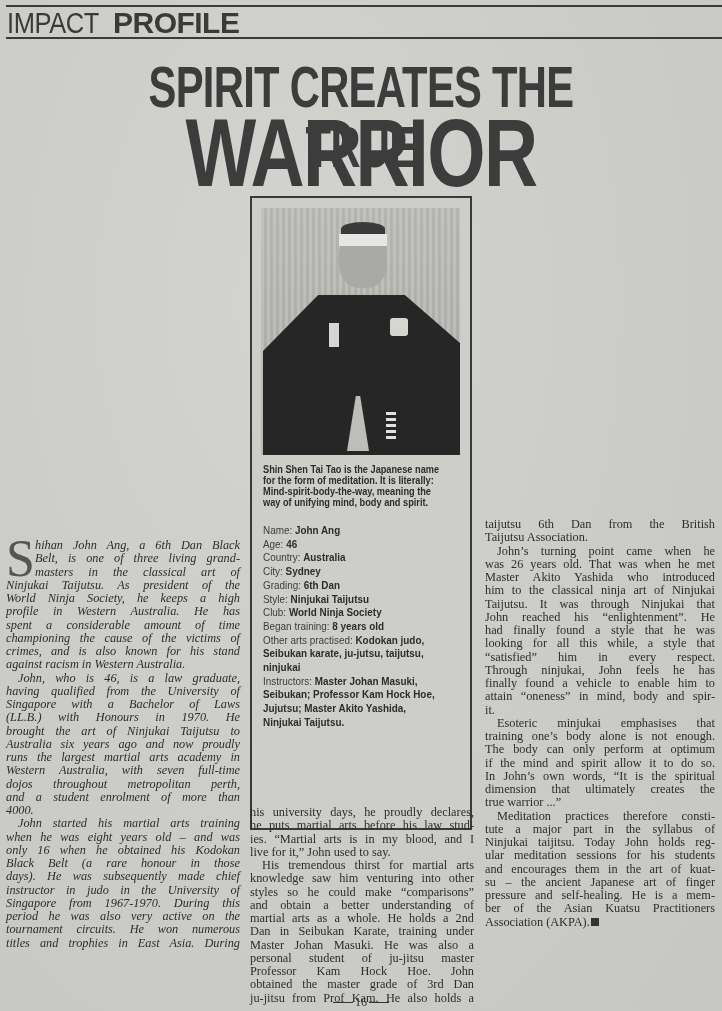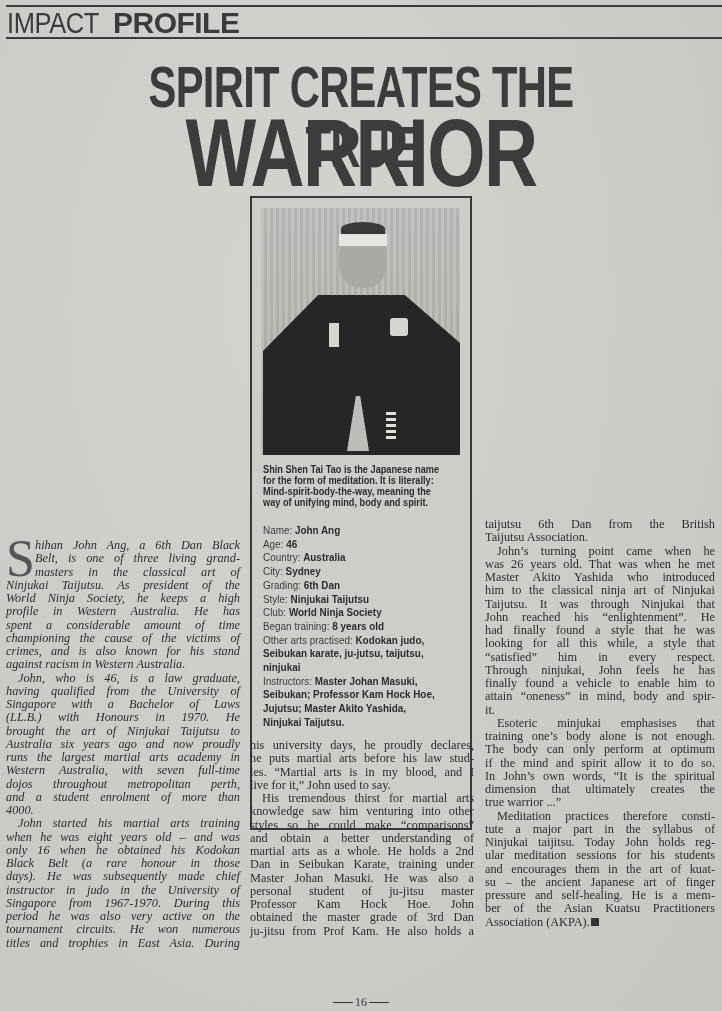--- a/index.html
+++ b/index.html
@@ -72,21 +72,21 @@
   }
   .fact { transform: scaleX(0.9); transform-origin: left; width: 222px; }
   .fact .k { font-weight: normal; color: #3c3c3c; }
   .fact .v { font-weight: bold; }
 
   .col {
     position: absolute; font-size: 12.3px; line-height: 13.25px; color: #2d2d2d;
     text-align: justify; white-space: pre-line;
   }
   .col-1 { left: 6px; top: 539px; width: 234px; font-style: italic; }
-  .col-2 { left: 250px; top: 739px; width: 224px; }
+  .col-2 { left: 250px; top: 806px; width: 224px; }
   .col-3 { left: 485px; top: 518px; width: 230px; }
   .line { display: block; text-align: justify; text-align-last: justify; white-space: nowrap; height: 13.25px; }
   .line.last { text-align-last: left; }
   .line.indent { padding-left: 12px; }
   .dropcap-line { padding-left: 29px; }
   .dropcap {
     position: absolute; left: 6px; top: 537px; font-size: 52px; line-height: 44px; color: #555;
     font-family: "Liberation Serif", serif;
   }
   .end-mark { display: inline-block; width: 8px; height: 8px; background: #333; margin-left: 1px; vertical-align: 0; }

